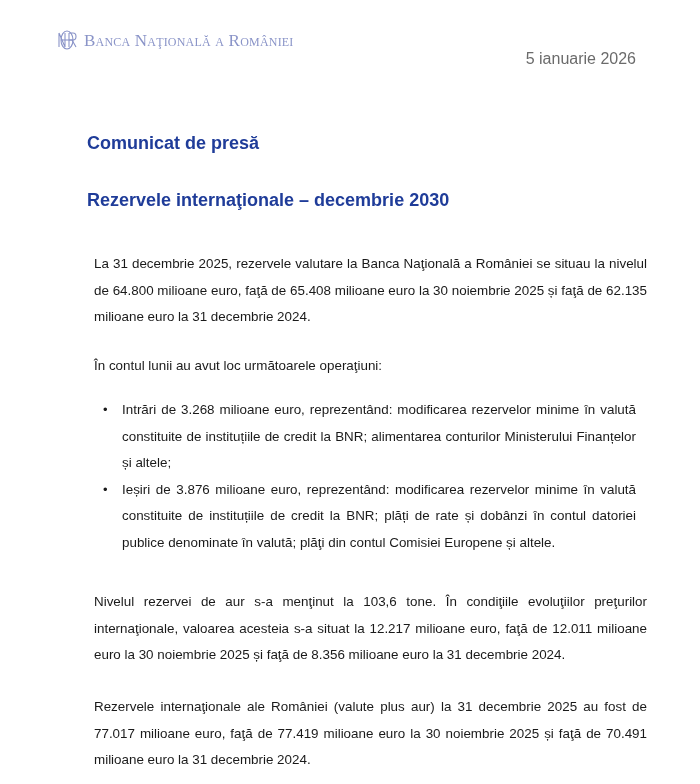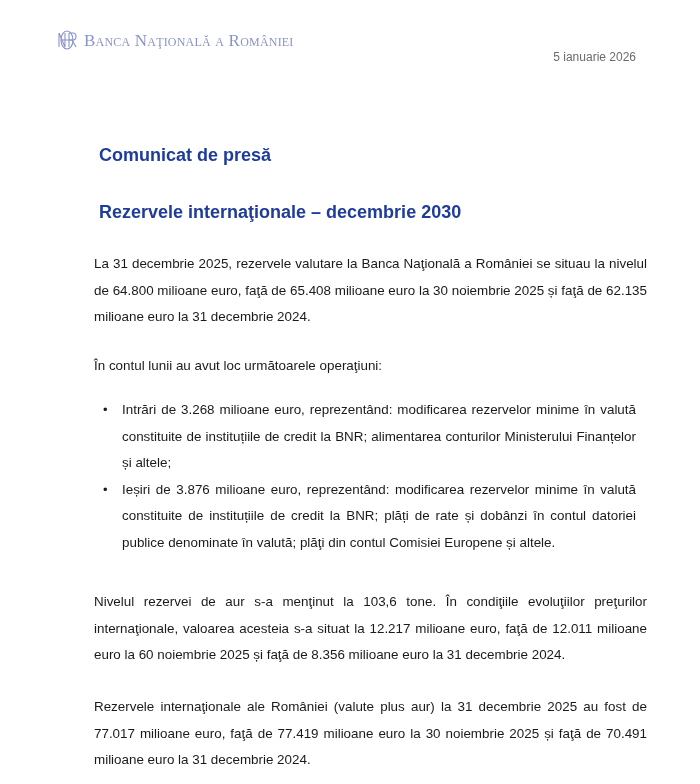--- a/index.html
+++ b/index.html
@@ -2,22 +2,22 @@
 <html><head>
 <meta charset="utf-8">
 <style>
   html, body { margin: 0; padding: 0; background: #ffffff; }
   body { width: 700px; height: 784px; position: relative; overflow: hidden;
          font-family: "Liberation Sans", "DejaVu Sans", sans-serif; color: #1a1a1a; }
   .header { position: absolute; left: 56px; top: 29px; height: 22px; display: flex; align-items: flex-end; }
   .logo-mark { width: 22px; height: 22px; margin-right: 6px; }
   .bank-name { font-family: "Liberation Serif", "DejaVu Serif", serif; color: #8a94c8; font-size: 17px;
                letter-spacing: 0.2px; font-variant: small-caps; white-space: nowrap; }
-  .date { position: absolute; right: 64px; top: 50px; font-size: 12px; color: #6b6b6b; }
-  h1, h2 { margin: 16px; position: absolute; left: 83px; color: #1f3c99; font-weight: bold; font-size: 18px; }
+  .date { position: absolute; right: 64px; top: 50px; font-size: 16px; color: #6b6b6b; }
+  h1, h2 { margin: 4px; position: absolute; left: 83px; color: #1f3c99; font-weight: bold; font-size: 18px; }
   .title1 { top: 129px; }
   .title2 { top: 186px; }
   .p { position: absolute; left: 83px; width: 553px; font-size: 13.4px; line-height: 26.5px;
        text-align: justify; text-align-last: left; margin: 11px; }
   .p1 { top: 240px; }
   .p2 { top: 342px; }
   .list { position: absolute; left: 83px; top: 397px; width: 553px; margin: 0; padding: 0; list-style: none; }
   .list li { position: relative; padding-left: 39px; font-size: 13.4px; line-height: 26.5px; text-align: justify; text-align-last: left; }
   .list li .bullet { position: absolute; left: 20px; top: 0; font-size: 13px; }
   .p3 { top: 578px; }
@@ -50,14 +50,14 @@
   <li>
     <span class="bullet">•</span>
     <span>Intrări de 3.268 milioane euro, reprezentând: modificarea rezervelor minime în valută constituite de instituțiile de credit la BNR; alimentarea conturilor Ministerului Finanțelor și altele;</span>
   </li>
   <li>
     <span class="bullet">•</span>
     <span>Ieșiri de 3.876 milioane euro, reprezentând: modificarea rezervelor minime în valută constituite de instituțiile de credit la BNR; plăți de rate și dobânzi în contul datoriei publice denominate în valută; plăţi din contul Comisiei Europene și altele.</span>
   </li>
 </ul>
 
-<p class="p p3">Nivelul rezervei de aur s-a menţinut la 103,6 tone. În condiţiile evoluţiilor preţurilor internaţionale, valoarea acesteia s-a situat la 12.217 milioane euro, faţă de 12.011 milioane euro la 60 noiembrie 2025 și faţă de 8.356 milioane euro la 31 decembrie 2024.</p>
+<p class="p p3">Nivelul rezervei de aur s-a menţinut la 103,6 tone. În condiţiile evoluţiilor preţurilor internaţionale, valoarea acesteia s-a situat la 12.217 milioane euro, faţă de 12.011 milioane euro la 30 noiembrie 2025 și faţă de 8.356 milioane euro la 31 decembrie 2024.</p>
 <p class="p p4">Rezervele internaţionale ale României (valute plus aur) la 31 decembrie 2025 au fost de 77.017 milioane euro, faţă de 77.419 milioane euro la 30 noiembrie 2025 și faţă de 70.491 milioane euro la 31 decembrie 2024.</p>
 
 </body></html>

